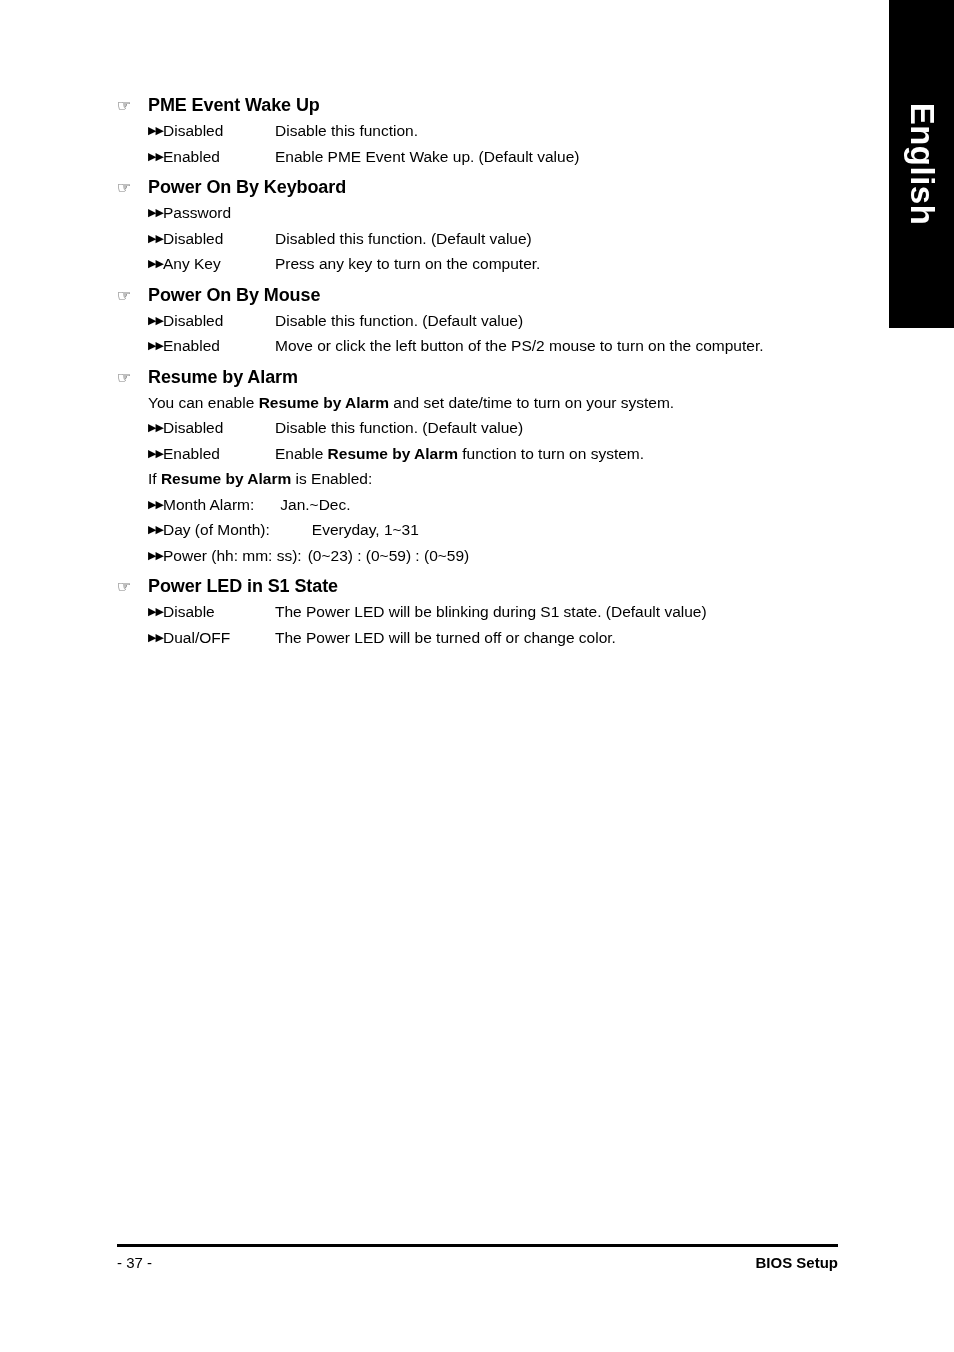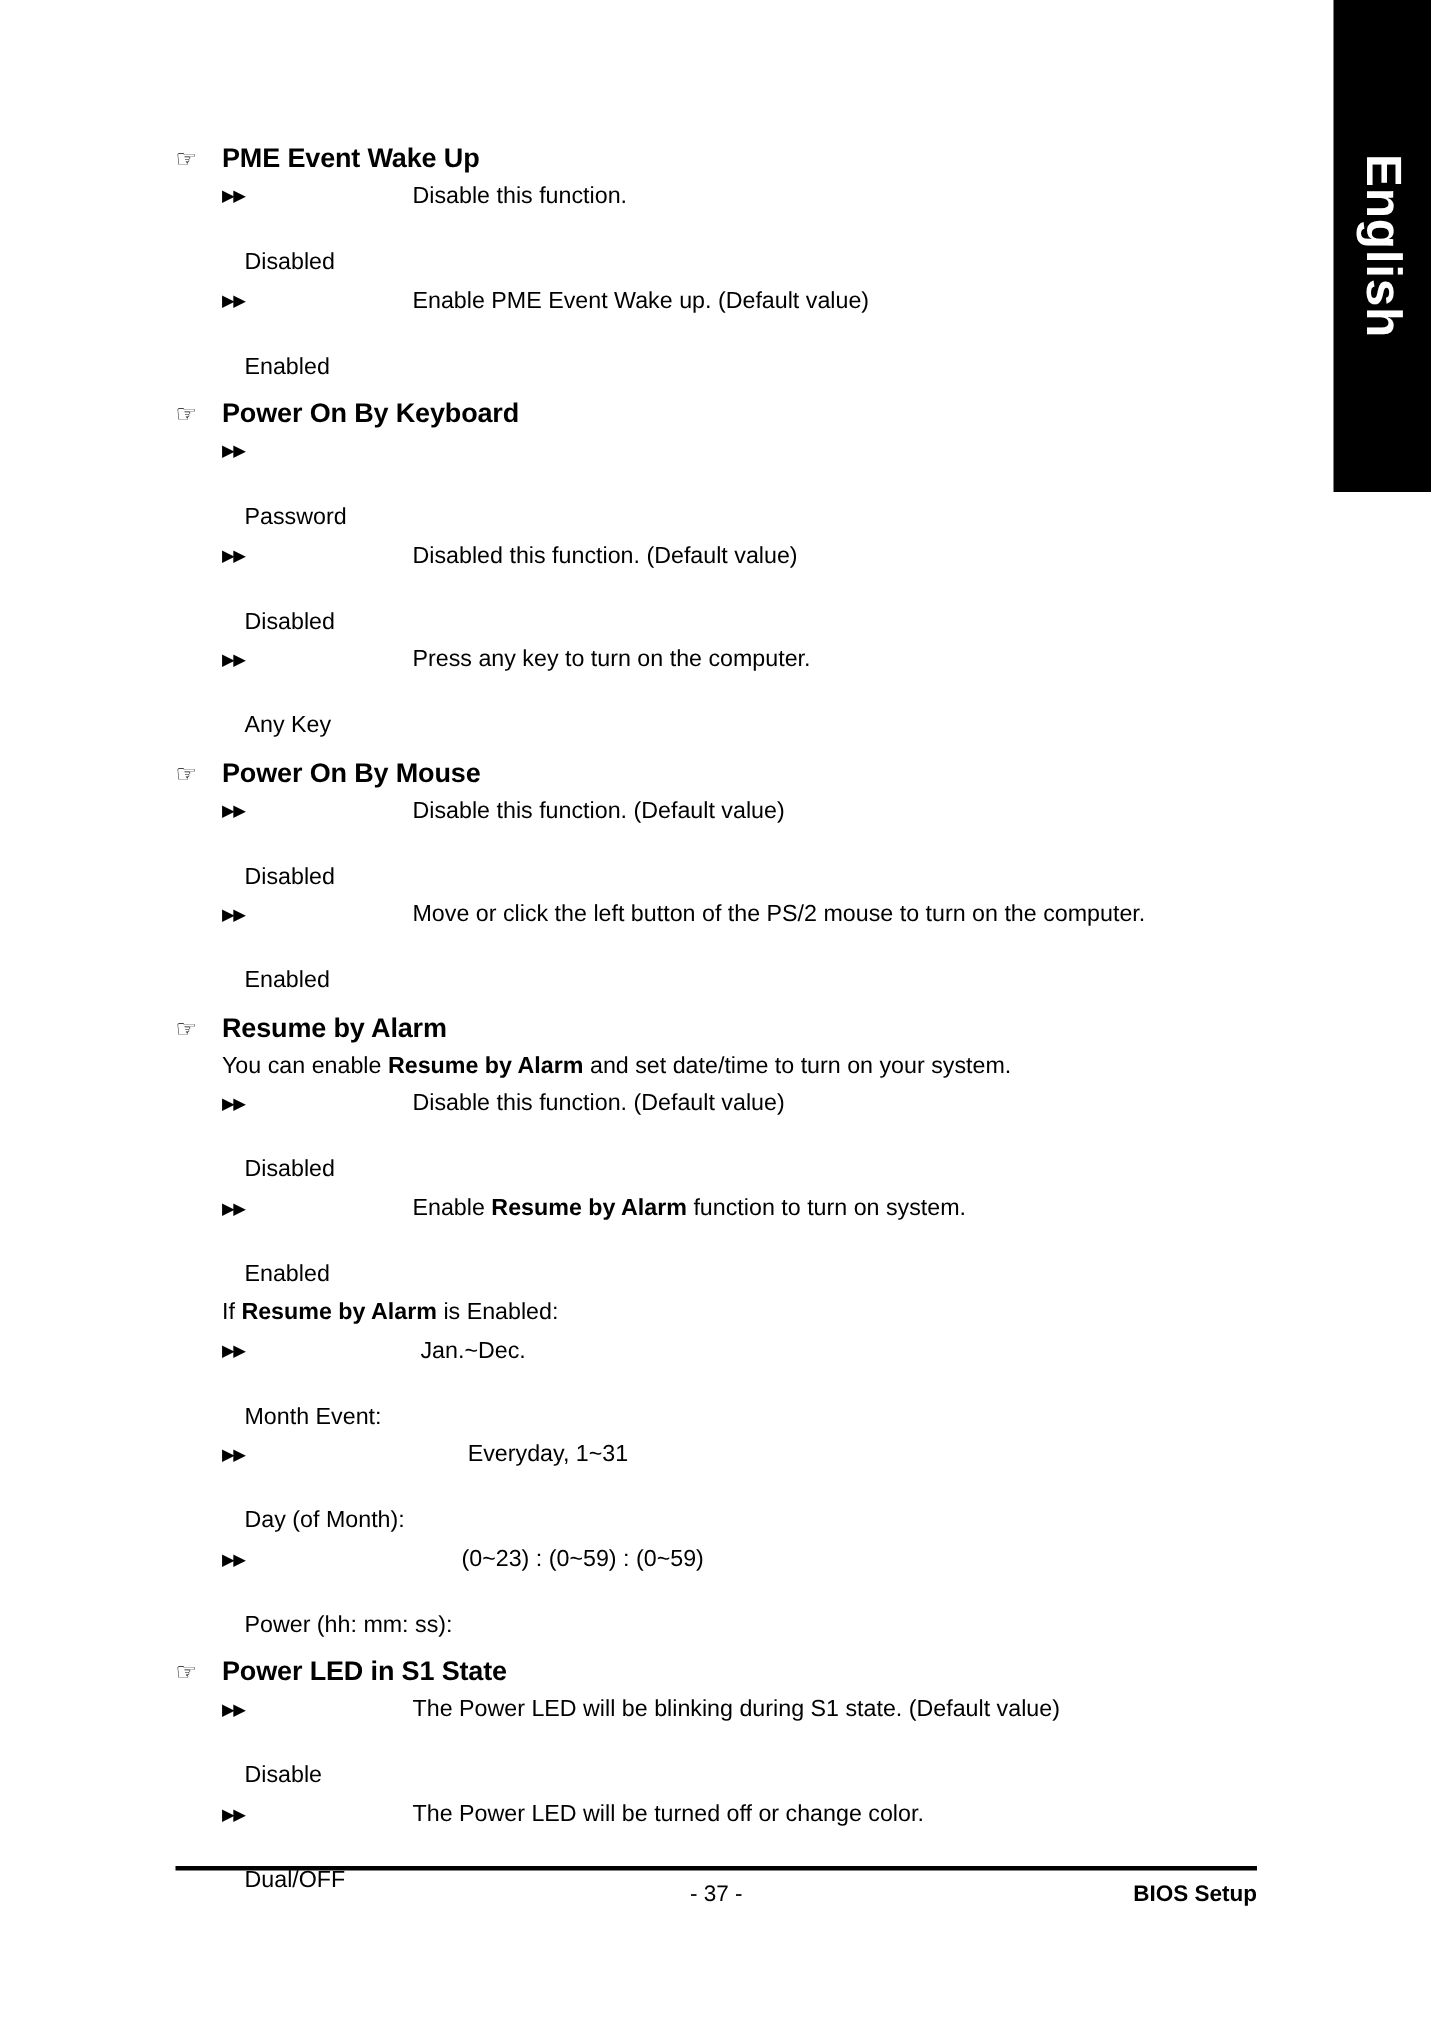--- a/index.html
+++ b/index.html
@@ -90,21 +90,20 @@
   }
   .opt .bullet {
     flex: 0 0 15px;
     font-size: 11px;
     font-family: "DejaVu Sans", sans-serif;
     letter-spacing: -1px;
     line-height: 25.5px;
   }
   .opt .opt-label {
     flex: 0 0 112px;
-    margin-top: 44px;
   }
   .opt .opt-desc {
     flex: 1 1 auto;
   }
 
   
   .opt.flow .opt-label {
     flex: 0 0 auto;
   }
   .opt.flow .opt-desc {
@@ -130,21 +129,21 @@
   }
   #footer .row {
     position: relative;
     height: 26px;
     margin-top: 3px;
   }
   #footer .page-num {
     position: absolute;
     left: 0;
     right: 0;
-    text-align: center;
+    text-align: left;
     font-size: 15px;
     line-height: 26px;
   }
   #footer .doc-label {
     position: absolute;
     right: 0;
     top: 0;
     font-size: 15px;
     line-height: 26px;
     font-weight: bold;
@@ -226,21 +225,21 @@
       <span class="opt-desc">Disable this function. (Default value)</span>
     </div>
     <div class="opt">
       <span class="bullet">▶▶</span>
       <span class="opt-label">Enabled</span>
       <span class="opt-desc"><span>Enable </span><b>Resume by Alarm</b><span> function to turn on system.</span></span>
     </div>
     <div class="para"><span>If </span><b>Resume by Alarm</b><span> is Enabled:</span></div>
     <div class="opt flow">
       <span class="bullet">▶▶</span>
-      <span class="opt-label">Month Event:</span>
+      <span class="opt-label">Month Alarm:</span>
       <span class="sp-2"></span>
       <span class="opt-desc">Jan.~Dec.</span>
     </div>
     <div class="opt flow">
       <span class="bullet">▶▶</span>
       <span class="opt-label">Day (of Month):</span>
       <span class="sp-3"></span>
       <span class="opt-desc">Everyday, 1~31</span>
     </div>
     <div class="opt flow">

